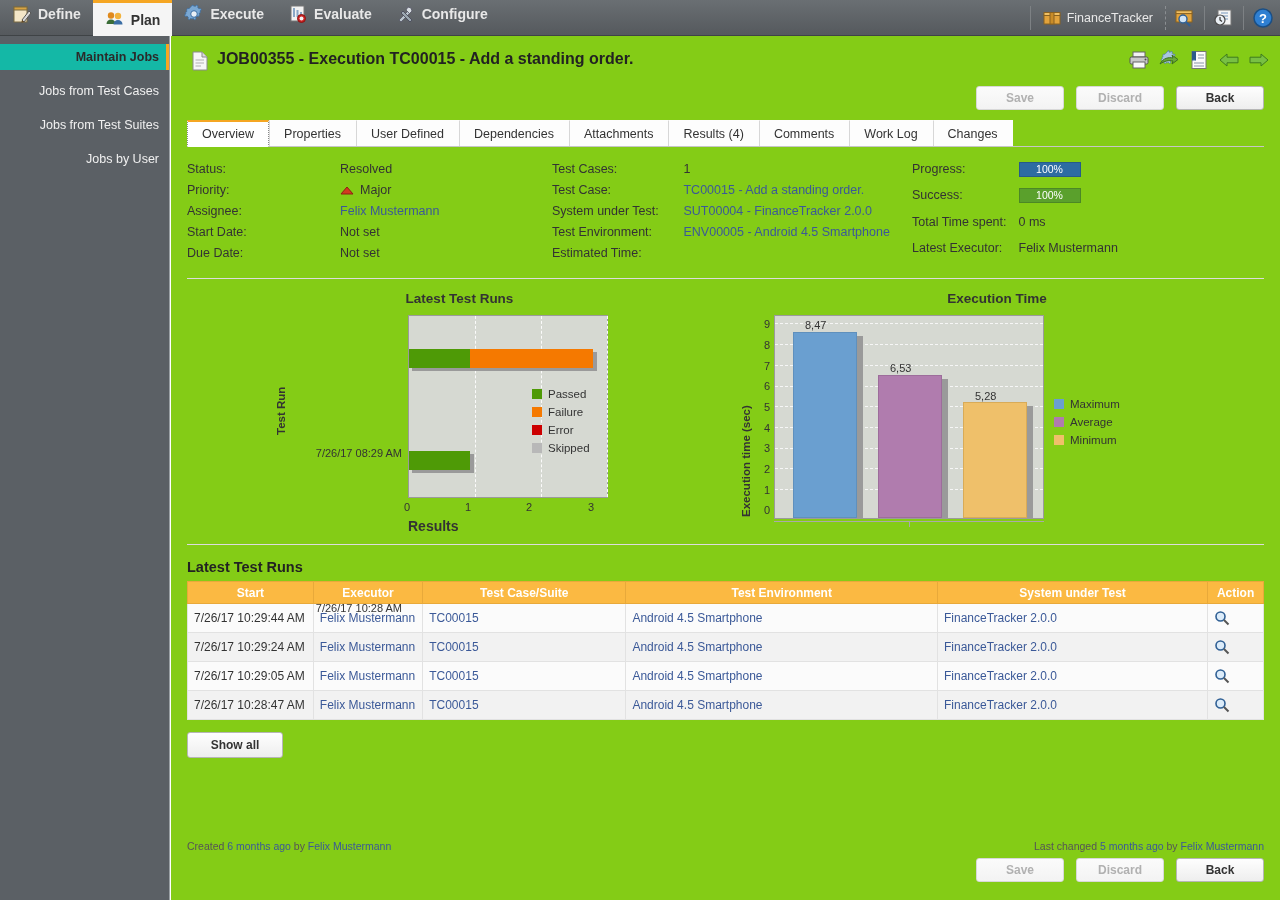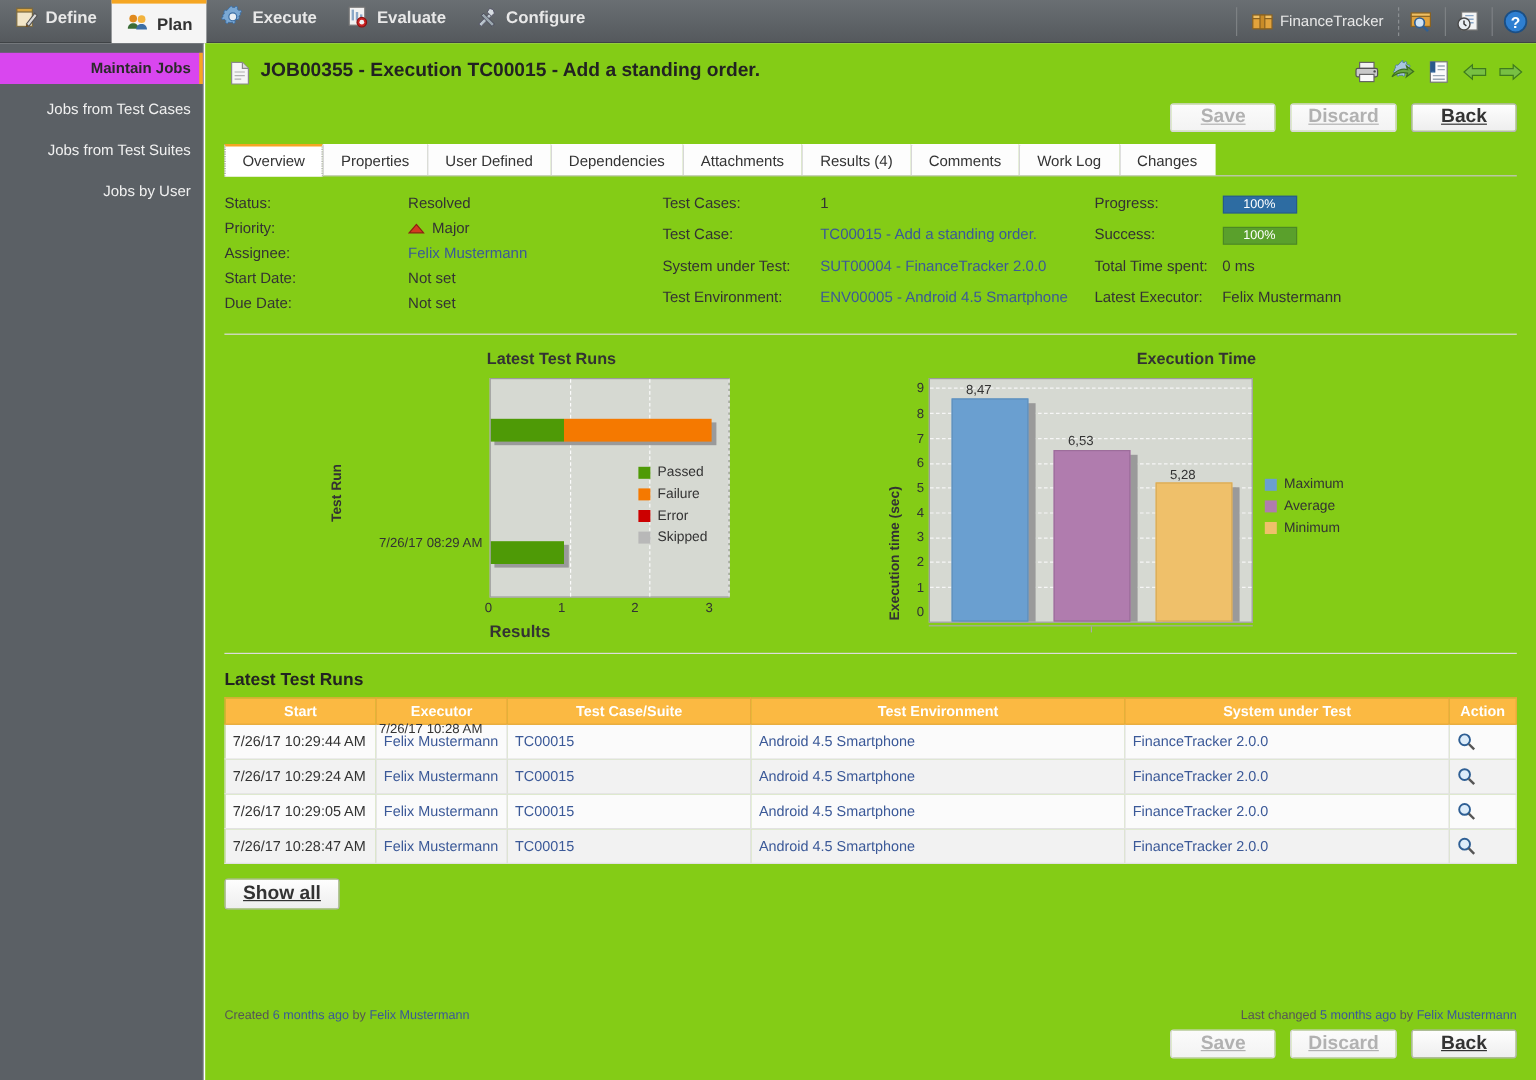--- a/index.html
+++ b/index.html
@@ -51,21 +51,21 @@
   #sidebar {
     position:absolute; top:36px; left:0; width:170px; height:864px;
     background:#5b6065;
     border-right:1px solid #9aa0a4;
   }
   .sideitem {
     height:26px; display:flex; align-items:center; justify-content:flex-end;
     padding-right:10px; color:#f0f0f0; font-size:12.5px; cursor:pointer;
   }
   .sideitem.active {
-    background:#d946ef; color:#2a2a2a; font-weight:bold;
+    background:#14b8a6; color:#2a2a2a; font-weight:bold;
     border-right:3px solid #f5a623;
     padding-right:7px;
   }
   .sidegap { height:8px; }
 
   
   #content {
     position:absolute; top:36px; left:171px; width:1109px; height:864px;
     background:#84cc16;
   }
@@ -78,24 +78,23 @@
   #pagetitle { font-size:16px; font-weight:bold; color:#222; line-height:18px; }
   #headicons { position:absolute; right:8px; top:12px; display:flex; gap:4px; align-items:center; }
   #headicons .hicon { width:26px; height:24px; display:flex; align-items:center; justify-content:center; cursor:pointer; }
 
   
   .btnrow { display:flex; justify-content:flex-end; gap:12px; padding:6px 16px 0 0; }
   .btn {
     min-width:88px; height:24px; padding:0 14px;
     background:linear-gradient(#fefefe,#eeeeee);
     border:1px solid #b6b6b6; border-radius:3px;
-    font-size:16px; font-weight:bold; color:#333;
+    font-size:12px; font-weight:bold; color:#333;
     display:flex; align-items:center; justify-content:center;
     cursor:pointer;
-    text-decoration:underline;
   }
   .btn.disabled { color:#b1b1b1; background:linear-gradient(#fbfbfb,#f3f3f3); border-color:#d8d8d8; cursor:default; }
 
   
   #tabs {
     margin:10px 16px 0 16px;
     display:flex; align-items:flex-end;
     border-bottom:1px solid #c6c6c6;
     height:27px;
   }
@@ -429,20 +428,24 @@
         <div class="dlabel">Test Case:</div>
         <div class="dval link">TC00015 - Add a standing order.</div>
       </div>
       <div class="drow">
         <div class="dlabel">System under Test:</div>
         <div class="dval link">SUT00004 - FinanceTracker 2.0.0</div>
       </div>
       <div class="drow">
         <div class="dlabel">Test Environment:</div>
         <div class="dval link">ENV00005 - Android 4.5 Smartphone</div>
+      </div>
+      <div class="drow">
+        <div class="dlabel">Estimated Time:</div>
+        <div class="dval"></div>
       </div>
     </div>
 
     <div class="dcol">
       <div class="drow">
         <div class="dlabel">Progress:</div>
         <div class="dval">
           <span class="bar" style="background:#2d6ca2;">100%</span>
         </div>
       </div>

